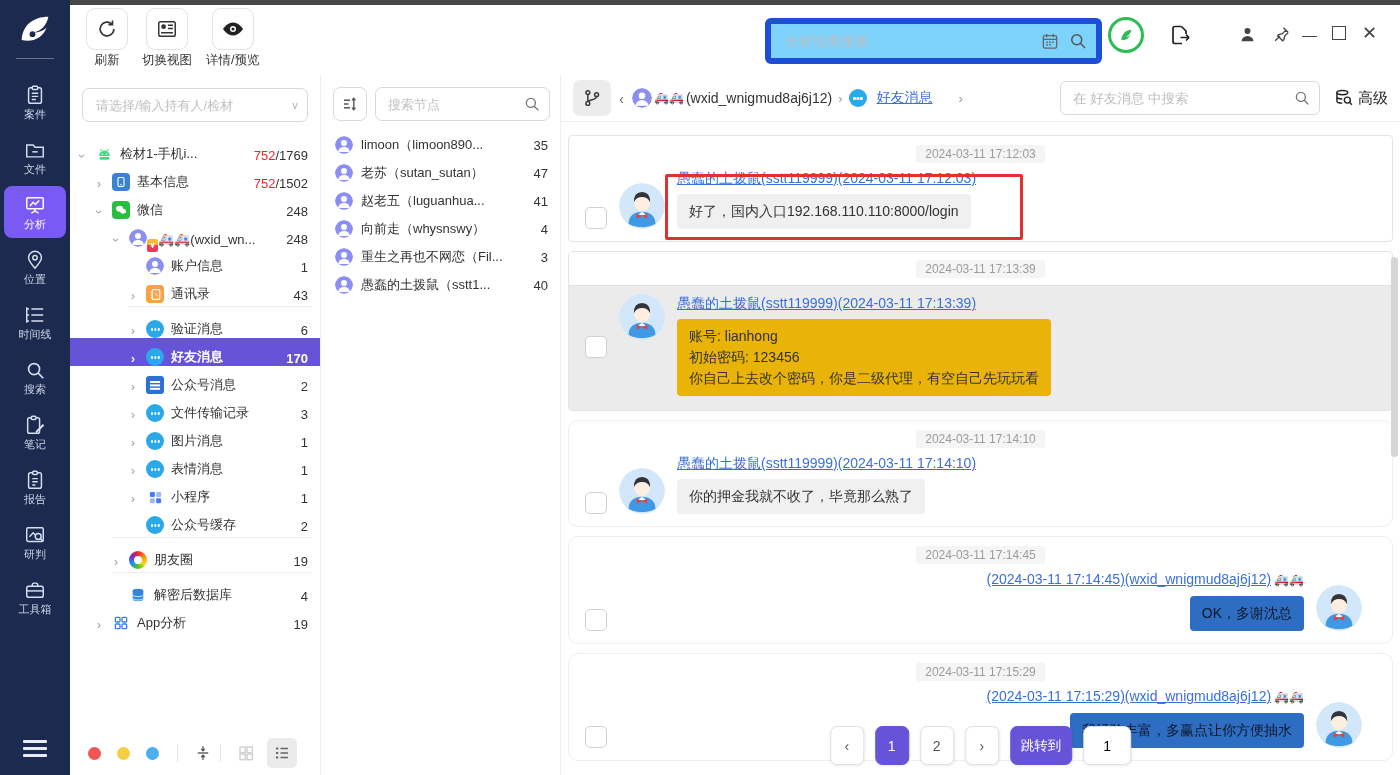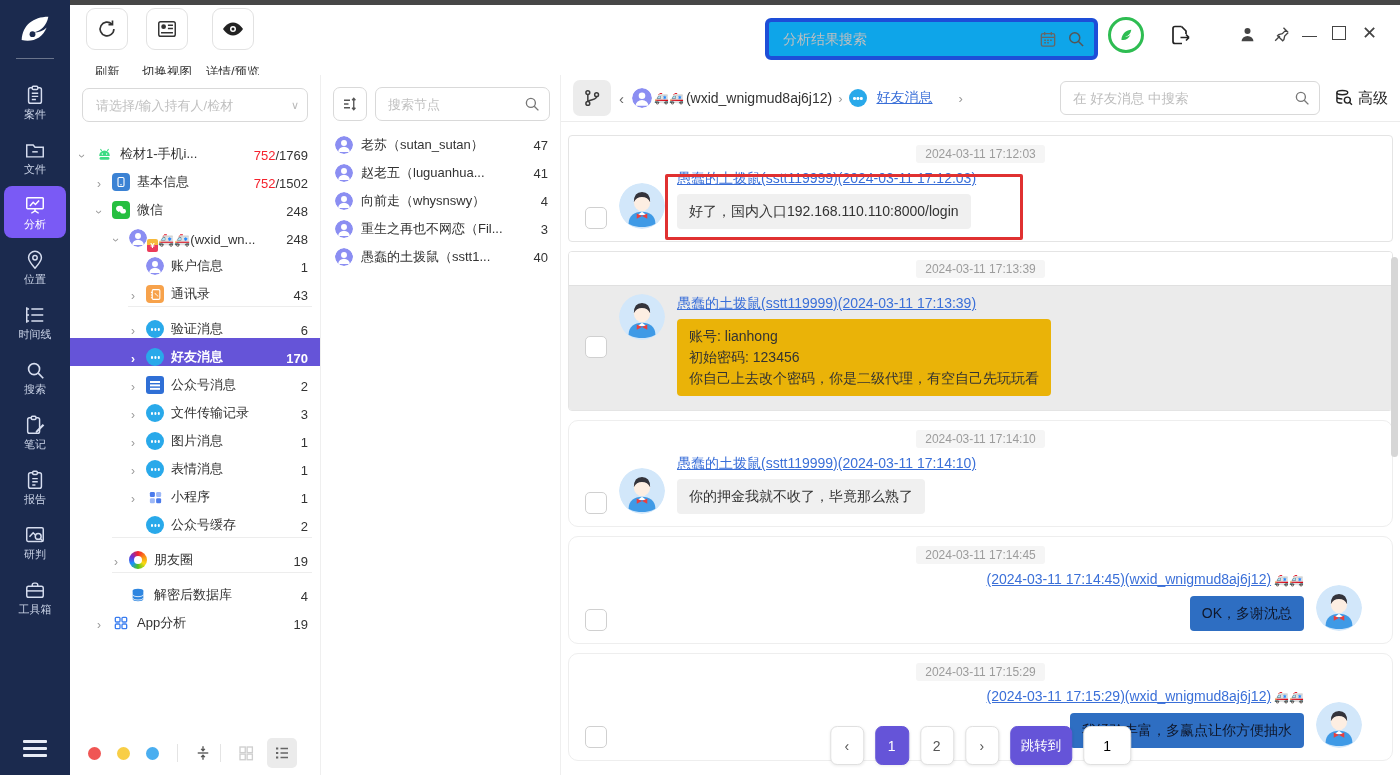--- a/index.html
+++ b/index.html
@@ -15,24 +15,24 @@
   .sitem{height:52px;margin:0 4px;border-radius:8px;display:flex;flex-direction:column;align-items:center;justify-content:center;gap:3px;cursor:pointer;}
   .sitem .slb{font-size:11px;color:#c9d2e6;line-height:11px;}
   .sitem svg{display:block;}
   .sitem.active{background:#7a5af5;}
   .sitem.active .slb{color:#fff;}
   .sburger{position:absolute;bottom:14px;left:50%;transform:translateX(-50%);width:24px;cursor:pointer;}
   .sburger i{display:block;height:3px;background:#e8ecf6;margin:4px 0;border-radius:1px;}
   
   .toolbar{position:absolute;left:70px;top:5px;width:1330px;height:70px;background:#fff;}
   .tb-left{position:absolute;left:16px;top:3px;display:flex;gap:14px;}
-  .tbtn{display:flex;flex-direction:column;align-items:center;gap:14px;cursor:pointer;}
+  .tbtn{display:flex;flex-direction:column;align-items:center;gap:2px;cursor:pointer;}
   .tb-ico{width:40px;height:40px;border:1px solid #e2e2e2;border-radius:9px;display:flex;align-items:center;justify-content:center;background:#fff;}
   .tb-lb{font-size:12.5px;color:#333;white-space:nowrap;}
-  .t-search{position:absolute;left:695px;top:13px;width:325px;height:34px;border:4px solid #1d4ed8;border-radius:6px;display:flex;align-items:center;background:#0ea5e9;}
+  .t-search{position:absolute;left:695px;top:13px;width:325px;height:34px;border:6px solid #1d4ed8;border-radius:6px;display:flex;align-items:center;background:#7dd3fc;}
   .t-search input{flex:1;border:0;outline:0;margin-left:12px;font-size:14px;color:#333;background:transparent;font-family:inherit;}
   .t-search input::placeholder{color:#bfbfbf;}
   .t-search .tsi{margin-right:8px;display:flex;align-items:center;cursor:pointer;}
   .badge-green{position:absolute;left:1038px;top:12px;width:30px;height:30px;border:3px solid #2ebd52;border-radius:50%;display:flex;align-items:center;justify-content:center;cursor:pointer;}
   .ico-abs{position:absolute;top:18px;cursor:pointer;display:flex;align-items:center;justify-content:center;}
   .win-glyph{font-size:15px;color:#444;line-height:1;}
   .win-box{width:12px;height:12px;border:1.6px solid #444;display:inline-block;}
   
   .tree{position:absolute;left:70px;top:75px;width:250px;height:700px;background:#fff;border-right:1px solid #efefef;}
   .t-filter{position:relative;margin:13px 12px 8px;height:32px;border:1px solid #d9d9d9;border-radius:7px;display:flex;align-items:center;overflow:hidden;}
@@ -547,20 +547,29 @@
             </svg>
           </span>
       </div>
     </div>
     <div class="crow">
       <span class="cava"><svg width="18" height="18" viewBox="0 0 20 20">
             <circle cx="10" cy="10" r="10" fill="#8b8ef2"></circle>
             <circle cx="10" cy="7.8" r="3.3" fill="#fff"></circle>
             <path d="M3.5 17.8a6.5 5.8 0 0 1 13 0z" fill="#fff"></path>
           </svg></span>
+      <span class="cname">limoon（limoon890...</span>
+      <span class="ccount">35</span>
+    </div>
+    <div class="crow">
+      <span class="cava"><svg width="18" height="18" viewBox="0 0 20 20">
+            <circle cx="10" cy="10" r="10" fill="#8b8ef2"></circle>
+            <circle cx="10" cy="7.8" r="3.3" fill="#fff"></circle>
+            <path d="M3.5 17.8a6.5 5.8 0 0 1 13 0z" fill="#fff"></path>
+          </svg></span>
       <span class="cname">老苏（sutan_sutan）</span>
       <span class="ccount">47</span>
     </div>
     <div class="crow">
       <span class="cava"><svg width="18" height="18" viewBox="0 0 20 20">
             <circle cx="10" cy="10" r="10" fill="#8b8ef2"></circle>
             <circle cx="10" cy="7.8" r="3.3" fill="#fff"></circle>
             <path d="M3.5 17.8a6.5 5.8 0 0 1 13 0z" fill="#fff"></path>
           </svg></span>
       <span class="cname">赵老五（luguanhua...</span>

